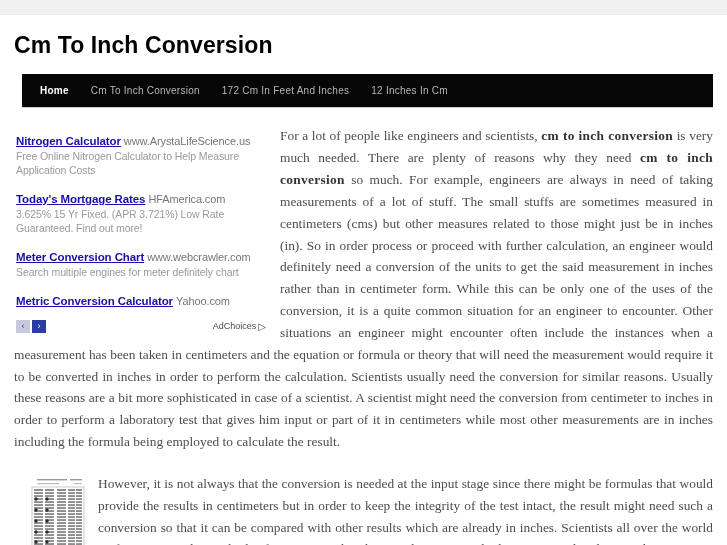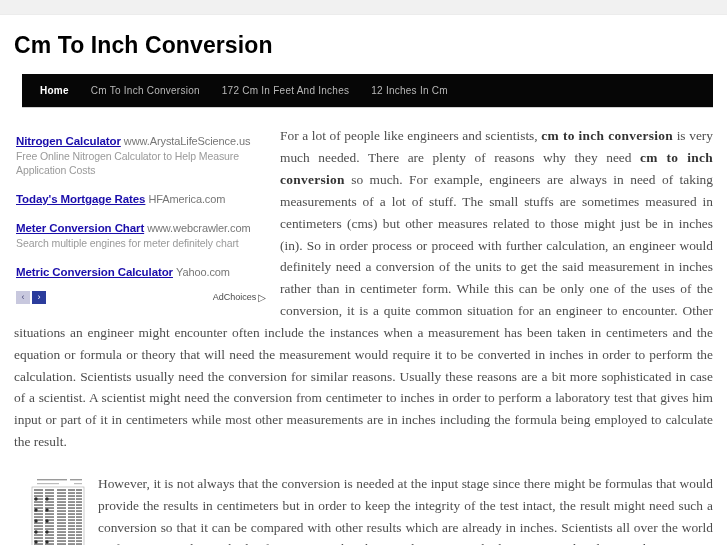--- a/index.html
+++ b/index.html
@@ -201,20 +201,21 @@
 
   <aside class="ad-block">
 
     <div class="ad-item">
       <a href="#" class="ad-title">Nitrogen Calculator</a><a href="#" class="ad-url">www.ArystaLifeScience.us</a>
       <div class="ad-desc">Free Online Nitrogen Calculator to Help Measure Application Costs</div>
     </div>
 
     <div class="ad-item">
       <a href="#" class="ad-title">Today's Mortgage Rates</a><a href="#" class="ad-url">HFAmerica.com</a>
+      <div class="ad-desc">3.625% 15 Yr Fixed. (APR 3.721%) Low Rate Guaranteed. Find out more!</div>
     </div>
 
     <div class="ad-item">
       <a href="#" class="ad-title">Meter Conversion Chart</a><a href="#" class="ad-url">www.webcrawler.com</a>
       <div class="ad-desc">Search multiple engines for meter definitely chart</div>
     </div>
 
     <div class="ad-item">
       <a href="#" class="ad-title">Metric Conversion Calculator</a><a href="#" class="ad-url">Yahoo.com</a>
     </div>

